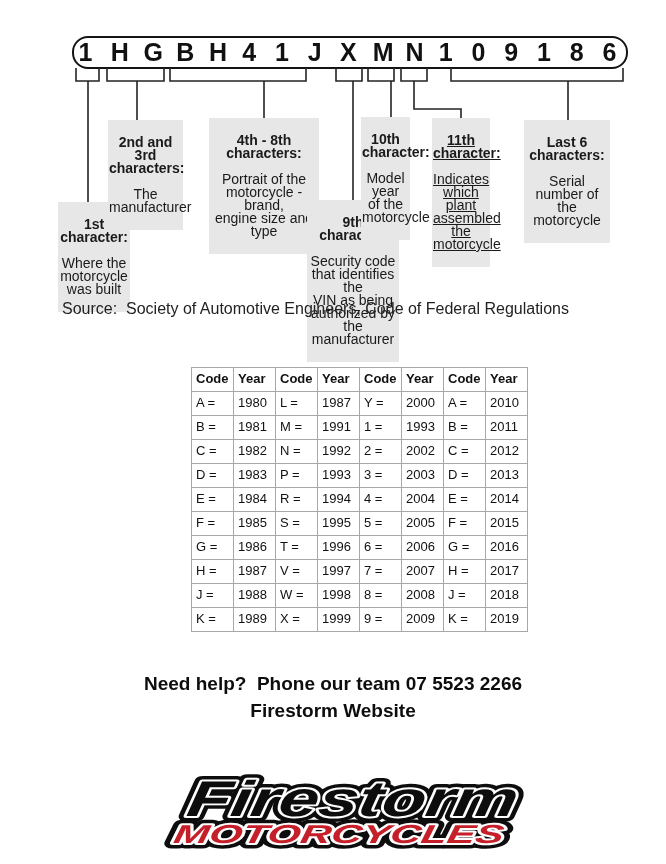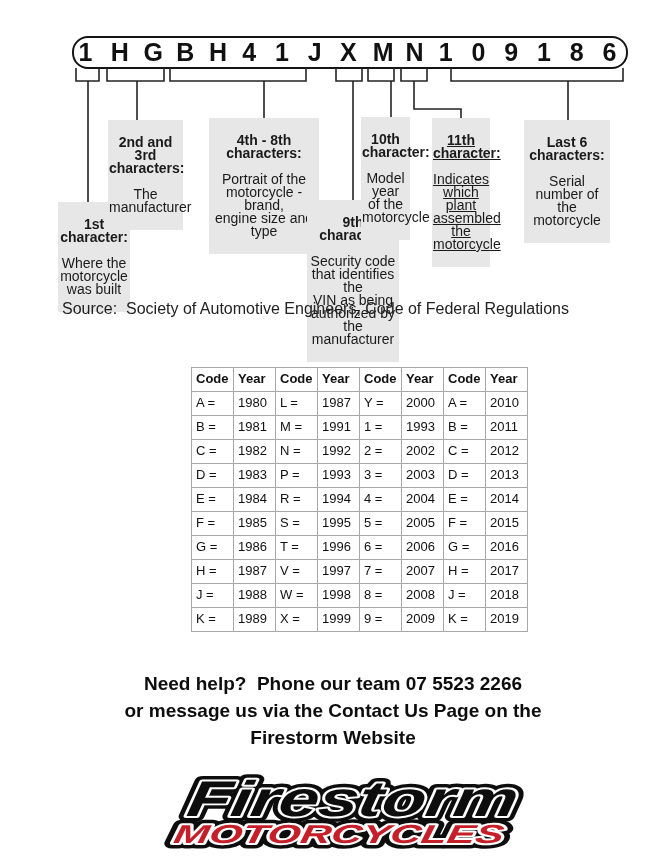--- a/index.html
+++ b/index.html
@@ -271,21 +271,20 @@
           <td>9 =</td>
           <td>2009</td>
           <td>K =</td>
           <td>2019</td>
         </tr>
       </tbody>
   </table>
 
   <div class="help-block">
     <div>Need help?  Phone our team 07 5523 2266</div>
-    <div>or message us via the Contact Us Page on the</div>
     <div>Firestorm Website</div>
   </div>
 
   <svg class="logo" width="400" height="86" viewBox="0 0 400 86">
     <g transform="translate(14,0) skewX(-10)">
       <text class="lg-outer" x="40" y="44" font-size="50" textLength="330" lengthAdjust="spacingAndGlyphs">Firestorm</text>
       <text class="lg-inner" x="40" y="44" font-size="50" textLength="330" lengthAdjust="spacingAndGlyphs" fill="#0d0d0d">Firestorm</text>
       <text class="lg-outer" x="32" y="71" font-size="26" textLength="330" lengthAdjust="spacingAndGlyphs">MOTORCYCLES</text>
       <text class="lg-inner" x="32" y="71" font-size="26" textLength="330" lengthAdjust="spacingAndGlyphs" fill="#c5202a">MOTORCYCLES</text>
     </g>

